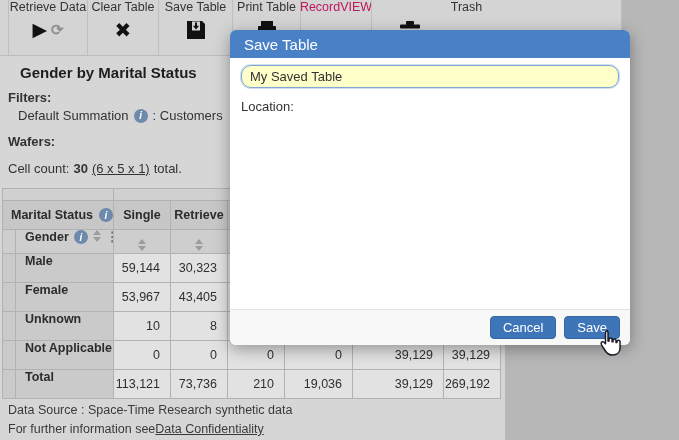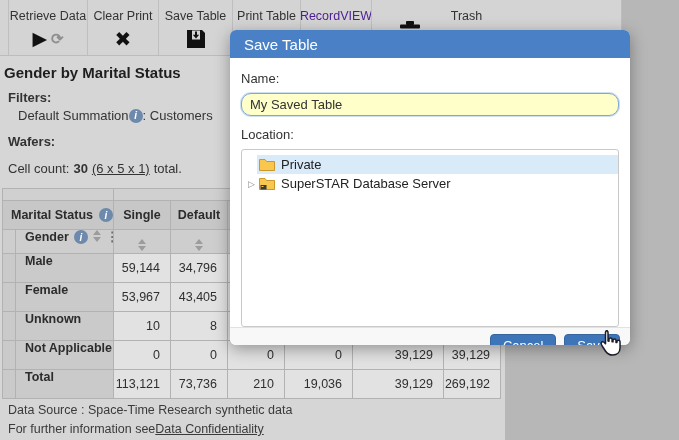--- a/index.html
+++ b/index.html
@@ -6,35 +6,35 @@
   html,body { width:679px; height:440px; overflow:hidden; }
   body { font-family:"Liberation Sans", sans-serif; background:#b7b7b7; position:relative; color:#333; }
 
   
   .content-panel { position:absolute; left:0; top:56px; width:505px; height:384px; background:#d6d6d6; }
 
   .toolbar { position:absolute; left:0; top:0; width:622px; height:56px; background:#d4d4d4;
              border-bottom:1px solid #bcbcbc; border-right:1px solid #bdbdbd; display:flex; }
   .tb-spacer { width:8px; }
   .tb-btn { border-left:1px solid #bfbfbf; display:flex; flex-direction:column; align-items:center;
-            padding-top:9px; cursor:pointer; }
+            padding-top:0; cursor:pointer; }
   .tb-btn:nth-last-child(1){ border-right:none; }
   .tb-label { font-size:12.5px; color:#333; white-space:nowrap; }
-  .tb-label.disabled { color:#4c1d95; }
+  .tb-label.disabled { color:#be185d; }
   .tb-iconrow { height:30px; display:flex; align-items:center; gap:4px; margin-top:1px; }
   .icon-play::before { content:"▶"; font-size:19px; color:#111; line-height:1; }
   .icon-refresh::before { content:"⟳"; font-size:15px; font-weight:bold; color:#8f8f8f; line-height:1; }
   .icon-clear::before { content:"✖"; font-size:20px; color:#111; line-height:1; }
   .trash-zone { width:190px; position:relative; }
   .trash-icon { position:absolute; left:27px; top:21px; }
 
   
-  .page-title { position:absolute; left:4px; top:64px; font-size:15px; font-weight:bold; color:#1e1e1e; }
+  .page-title { position:absolute; left:20px; top:64px; font-size:15px; font-weight:bold; color:#1e1e1e; }
   .filters-label { position:absolute; left:8px; top:90px; font-size:13px; font-weight:bold; }
-  .filter-line { position:absolute; left:18px; top:108px; font-size:13px; display:flex; align-items:center; }
+  .filter-line { position:absolute; left:18px; top:108px; font-size:13px; display:flex; align-items:center; gap:5px; }
   .wafers-label { position:absolute; left:8px; top:134px; font-size:13px; font-weight:bold; }
   .cellcount-line { position:absolute; left:8px; top:161px; font-size:13px; display:flex; gap:4px; align-items:baseline; }
   .cellcount-line .bold { font-weight:bold; }
   .linkish { text-decoration:underline; cursor:pointer; }
 
   .info-icon { display:inline-flex; width:14px; height:14px; border-radius:50%; background:#6d89ab;
                color:#fff; font-size:10px; font-weight:bold; align-items:center; justify-content:center;
                font-style:italic; flex:0 0 auto; }
   .dots-icon { color:#6f6f6f; font-size:13px; font-weight:bold; line-height:1; letter-spacing:0; }
   .dots-icon::before { content:"⋮"; }
@@ -96,21 +96,21 @@
 
   <div class="tb-btn" style="width:79px">
     <span class="tb-label">Retrieve Data</span>
     <span class="tb-iconrow">
       <span class="icon-play"></span>
       <span class="icon-refresh"></span>
     </span>
   </div>
 
   <div class="tb-btn" style="width:71px">
-    <span class="tb-label">Clear Print</span>
+    <span class="tb-label">Clear Table</span>
     <span class="tb-iconrow">
       <span class="icon-clear"></span>
     </span>
   </div>
 
   <div class="tb-btn" style="width:74px">
     <span class="tb-label">Save Table</span>
     <span class="tb-iconrow">
       <svg width="20" height="20" viewBox="0 0 20 20">
         <path d="M1 1 h15 l3 3 v15 h-18 z" fill="#111"></path>
@@ -181,21 +181,21 @@
   <tr class="row-colhead">
     <td>
       <span class="hd-cell">
         <span>Marital Status</span>
         <span class="info-icon">i</span>
         <span class="grow"></span>
 
       </span>
     </td>
     <td class="col-label">Single</td>
-    <td class="col-label">Default</td>
+    <td class="col-label">Retrieve</td>
     <td class="col-label"></td>
     <td class="col-label"></td>
     <td class="col-label"></td>
     <td class="col-label"></td>
   </tr>
   <tr class="row-subhead">
     <td class="rowhead" style="background:#cecece">
       <span class="inner">
         <span class="indent"></span>
         <span class="lbl">
@@ -224,21 +224,21 @@
   </tr>
 
   <tr class="row-data">
     <td class="rowhead">
           <span class="inner">
             <span class="indent"></span>
             <span class="lbl">Male</span>
           </span>
         </td>
     <td class="val-cell">59,144</td>
-    <td class="val-cell">34,796</td>
+    <td class="val-cell">30,323</td>
     <td class="val-cell"></td>
     <td class="val-cell"></td>
     <td class="val-cell"></td>
     <td class="val-cell"></td>
   </tr>
   <tr class="row-data">
     <td class="rowhead">
           <span class="inner">
             <span class="indent"></span>
             <span class="lbl">Female</span>
@@ -301,45 +301,22 @@
   <div>
     <span>For further information see</span><span class="linkish">Data Confidentiality</span>
   </div>
 </div>
 
 <div class="modal">
   <div class="m-header">
     <span>Save Table</span>
   </div>
   <div class="m-body">
-    <div class="m-label">Name:</div>
     <input class="m-input" type="text" value="My Saved Table" style="">
     <div class="m-label" style="margin-top:11px">Location:</div>
-    <div class="tree-box">
-      <div class="tree-row selected">
-        <span class="tw-exp"></span>
-        <span class="tree-sel">
-          <svg width="16" height="13" viewBox="0 0 16 13">
-            <path d="M0.5 1.5 h5.5 l1.5 2 h8 v9 h-15 z" fill="#f9c74d" stroke="#c9972c"></path>
-          </svg>
-          <span>Private</span>
-        </span>
-      </div>
-      <div class="tree-row">
-        <span class="tw-exp open"></span>
-        <span class="tree-sel">
-          <svg width="16" height="13" viewBox="0 0 16 13">
-            <path d="M0.5 1.5 h5.5 l1.5 2 h8 v9 h-15 z" fill="#f9c74d" stroke="#c9972c"></path>
-            <rect x="1.5" y="8" width="6" height="4.5" fill="#3a3a3a"></rect>
-            <rect x="2.5" y="9" width="2" height="1" fill="#f9c74d"></rect>
-          </svg>
-          <span>SuperSTAR Database Server</span>
-        </span>
-      </div>
-    </div>
   </div>
   <div class="m-footer">
     <button class="m-btn">Cancel</button>
     <button class="m-btn">Save</button>
   </div>
 </div>
 
 <div class="cursor-hand">
   <svg width="28" height="30" viewBox="0 0 24 26">
     <path d="M8.7 1.6c.9 0 1.6.7 1.6 1.6v7.3l.8.1V9.2c0-.7.6-1.3 1.4-1.3.7 0 1.3.6 1.3 1.3v1.8l.8.1v-1.2c0-.7.6-1.3 1.3-1.3s1.3.6 1.3 1.3v1.7l.8.1v-.7c0-.7.6-1.3 1.3-1.3s1.4.6 1.4 1.3v5.3c0 3.6-2.4 6.3-6.4 6.3-3 0-4.6-1-6.1-3.3l-2.3-3.5c-1-1.5-1.6-2.4-1.6-3.2 0-.8.6-1.5 1.5-1.5.7 0 1.2.3 1.9 1.2l.4.5V3.2c0-.9.7-1.6 1.6-1.6z" fill="#ffffff" stroke="#1c1c28" stroke-width="1.3" stroke-linejoin="round"></path>

